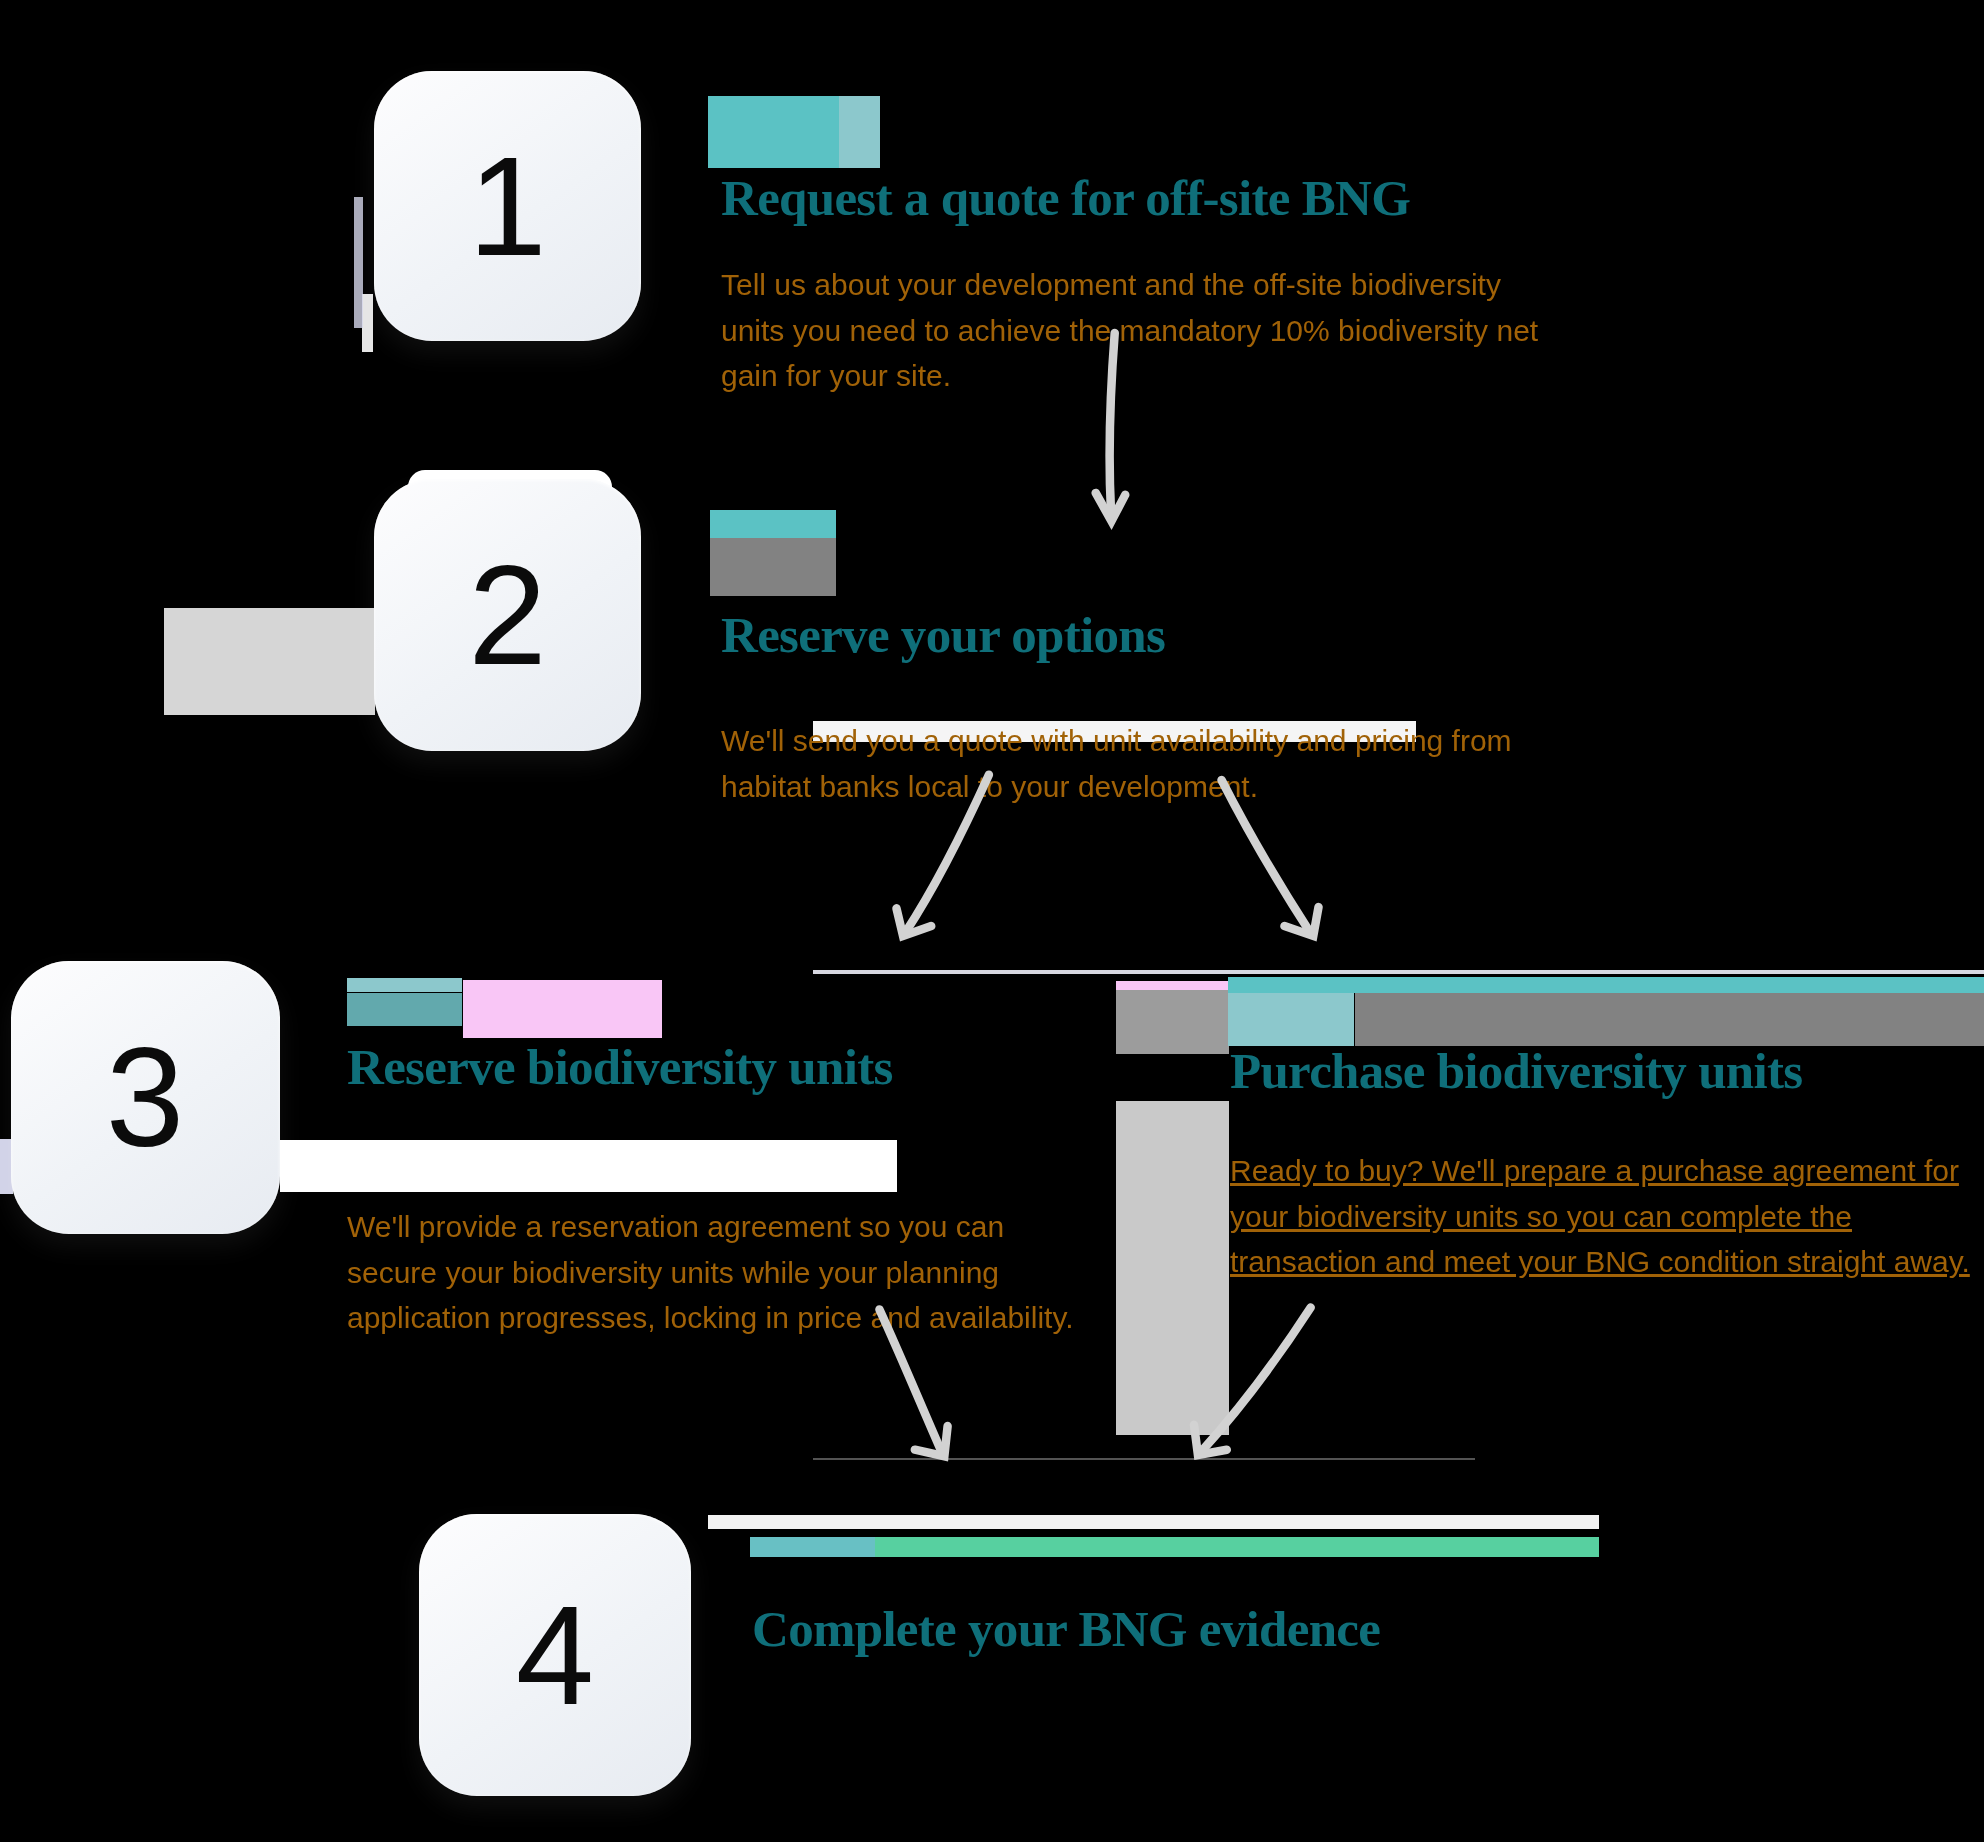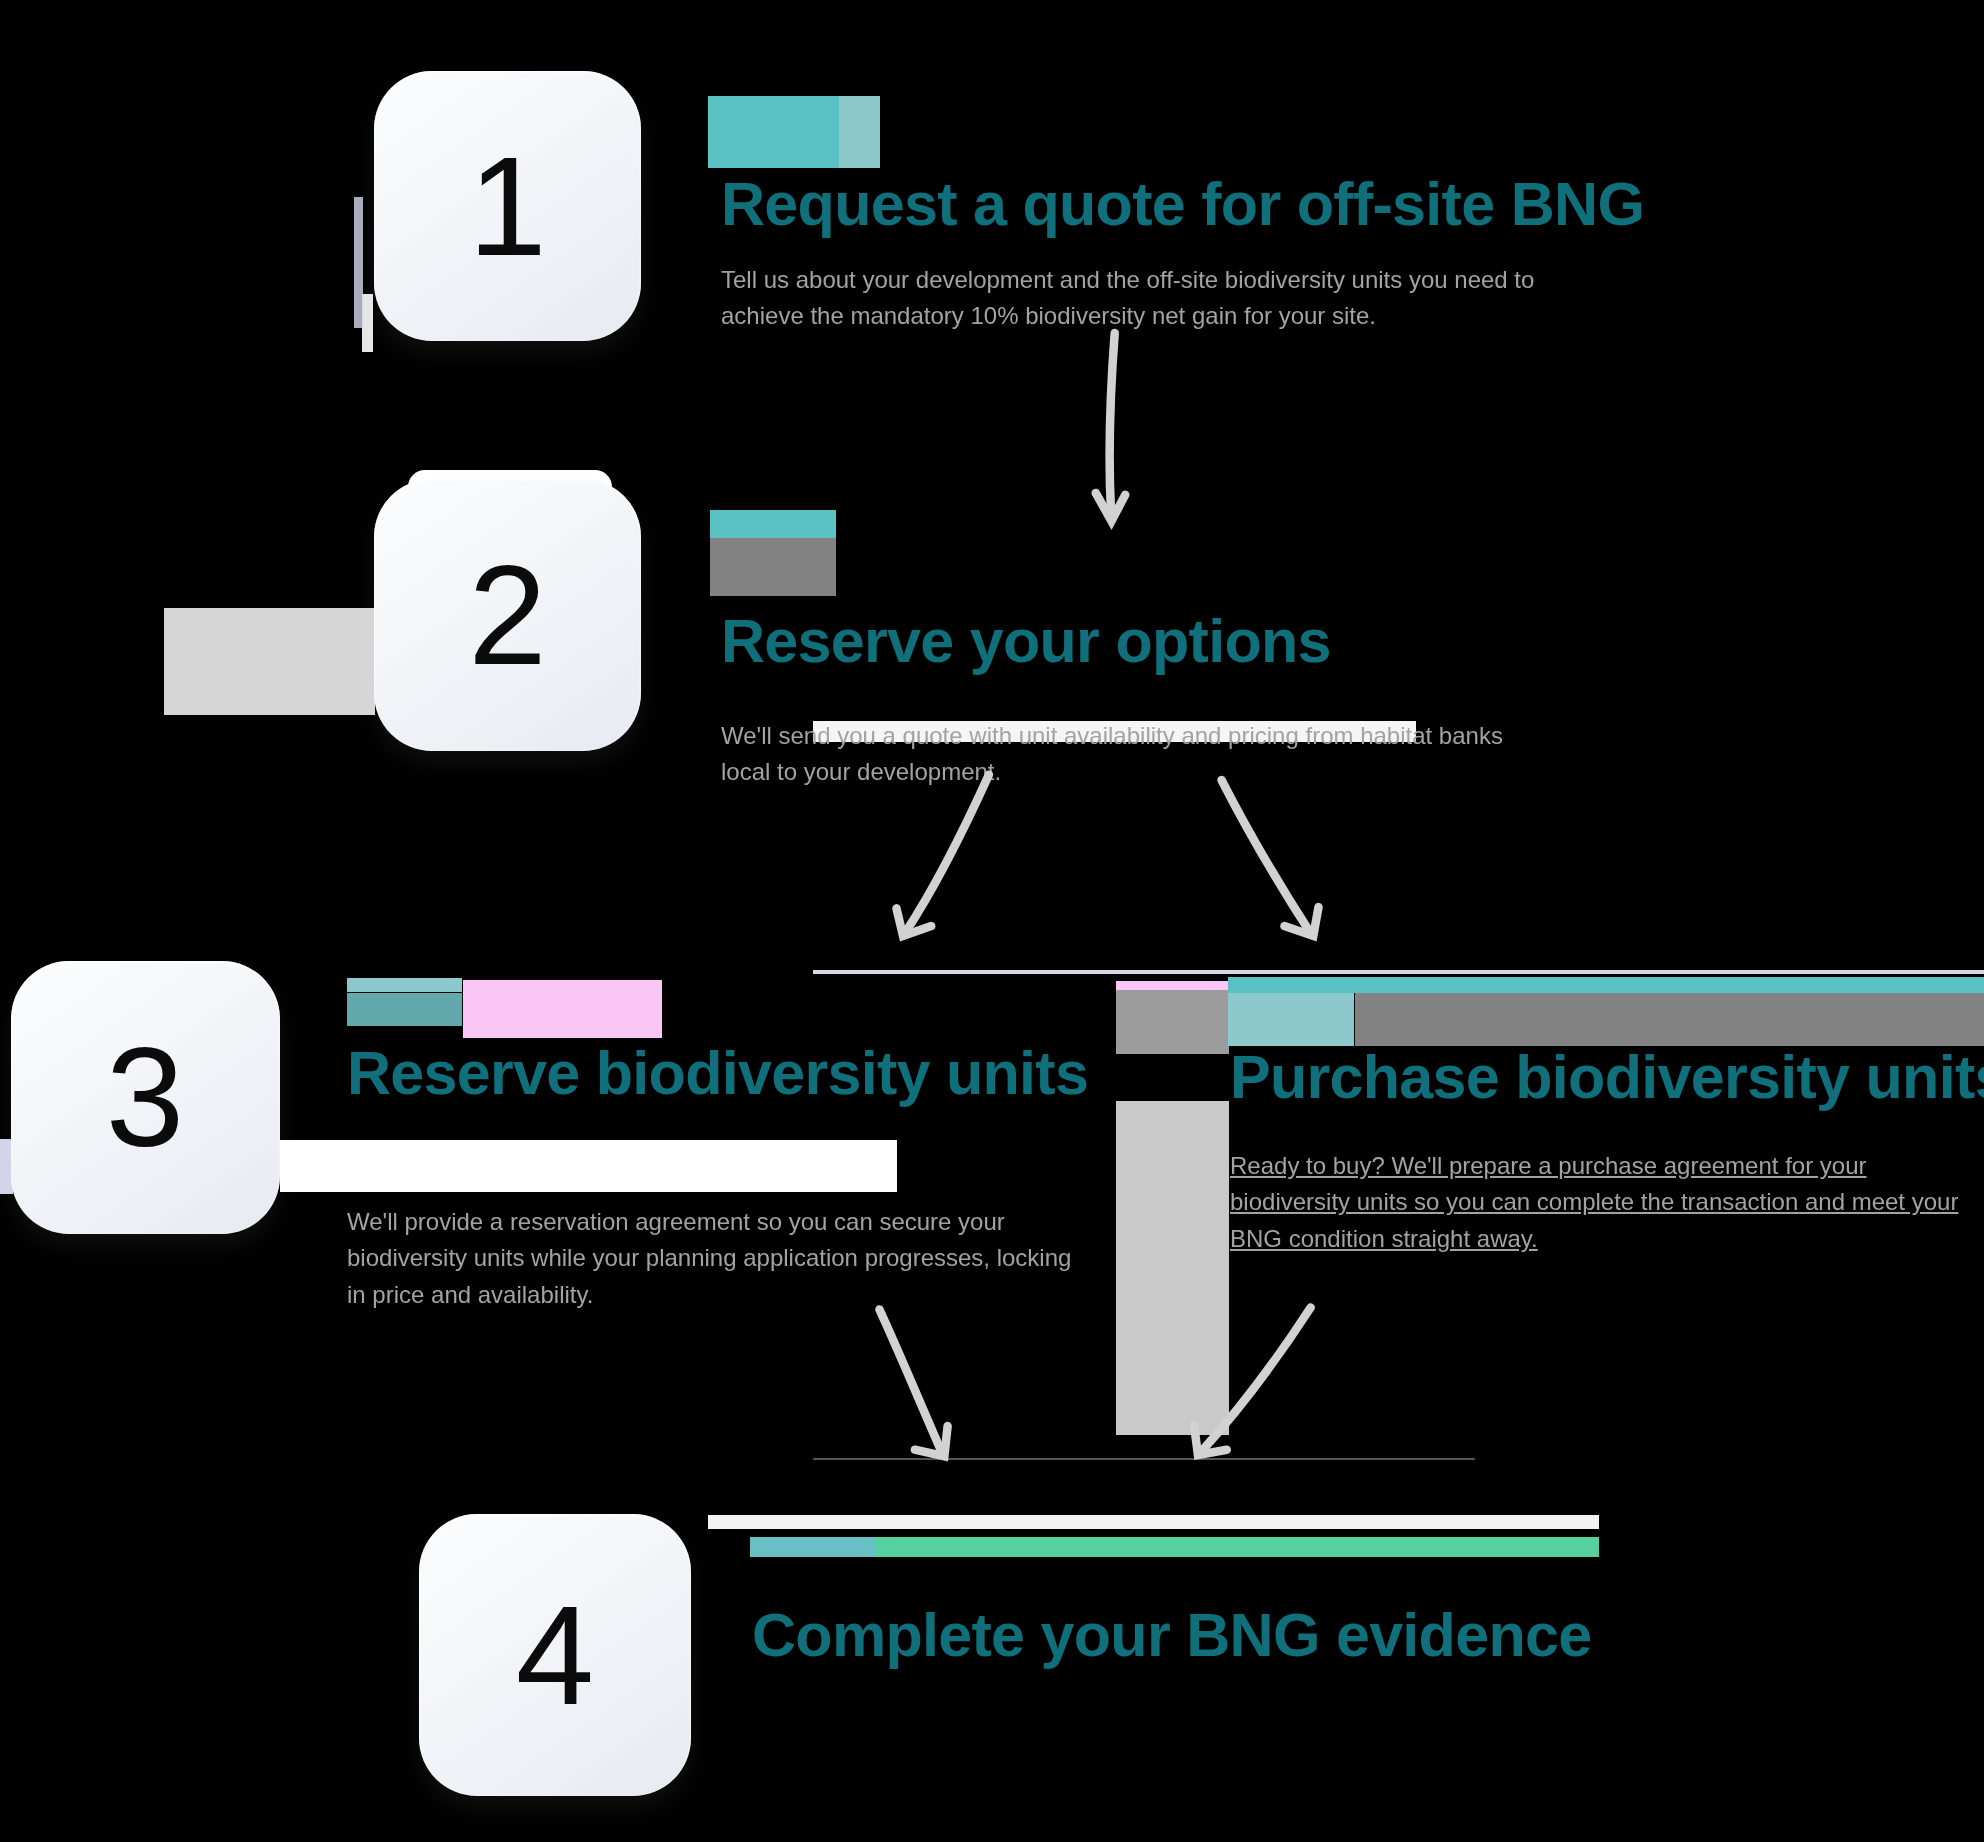--- a/index.html
+++ b/index.html
@@ -18,28 +18,29 @@
     display:flex;align-items:center;justify-content:center;
     box-shadow:0 11.8px 26px rgba(255,255,255,0.06), inset 0 1.3px 3.9px rgba(255,255,255,0.9);
   }
   .num{
     font-size:141px;line-height:1;color:#0b0b0b;font-weight:400;
   }
   
   .title{
     position:absolute;margin:0;
     color:var(--heading,#0f6f7a);
-    font-weight:bold;font-size:61px;line-height:1.15;letter-spacing:-0.7px;
+    font-weight:bold;font-size:51px;line-height:1.15;letter-spacing:-0.7px;
     white-space:nowrap;
+    font-family:Liberation Serif, serif;
   }
   
   .desc{
     position:absolute;margin:0;
-    color:#a3a3a3;
-    font-size:24px;line-height:1.52;font-weight:400;
+    color:#a16207;
+    font-size:30px;line-height:1.52;font-weight:400;
   }
   
   .accent{position:absolute;}
   
   .band{position:absolute;}
   svg.arrow{position:absolute;overflow:visible;}
 </style>
 </head>
 <body>
 

